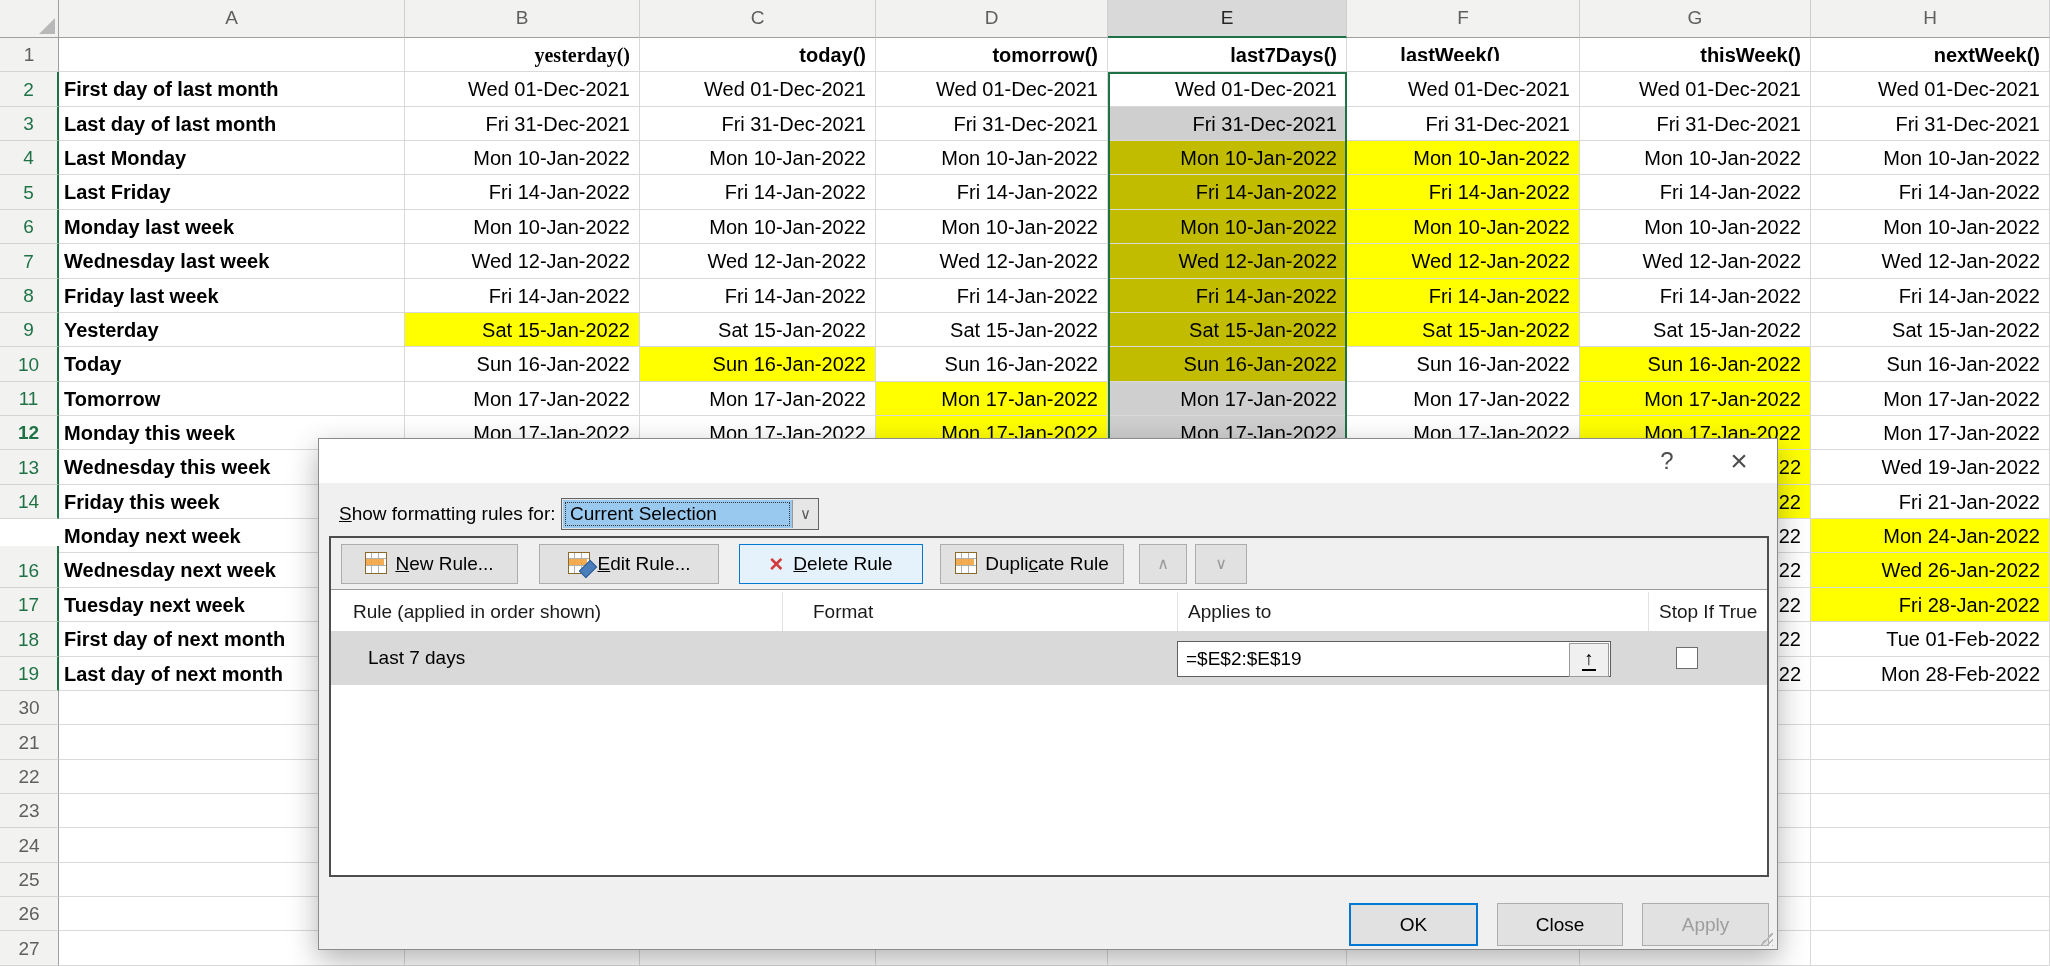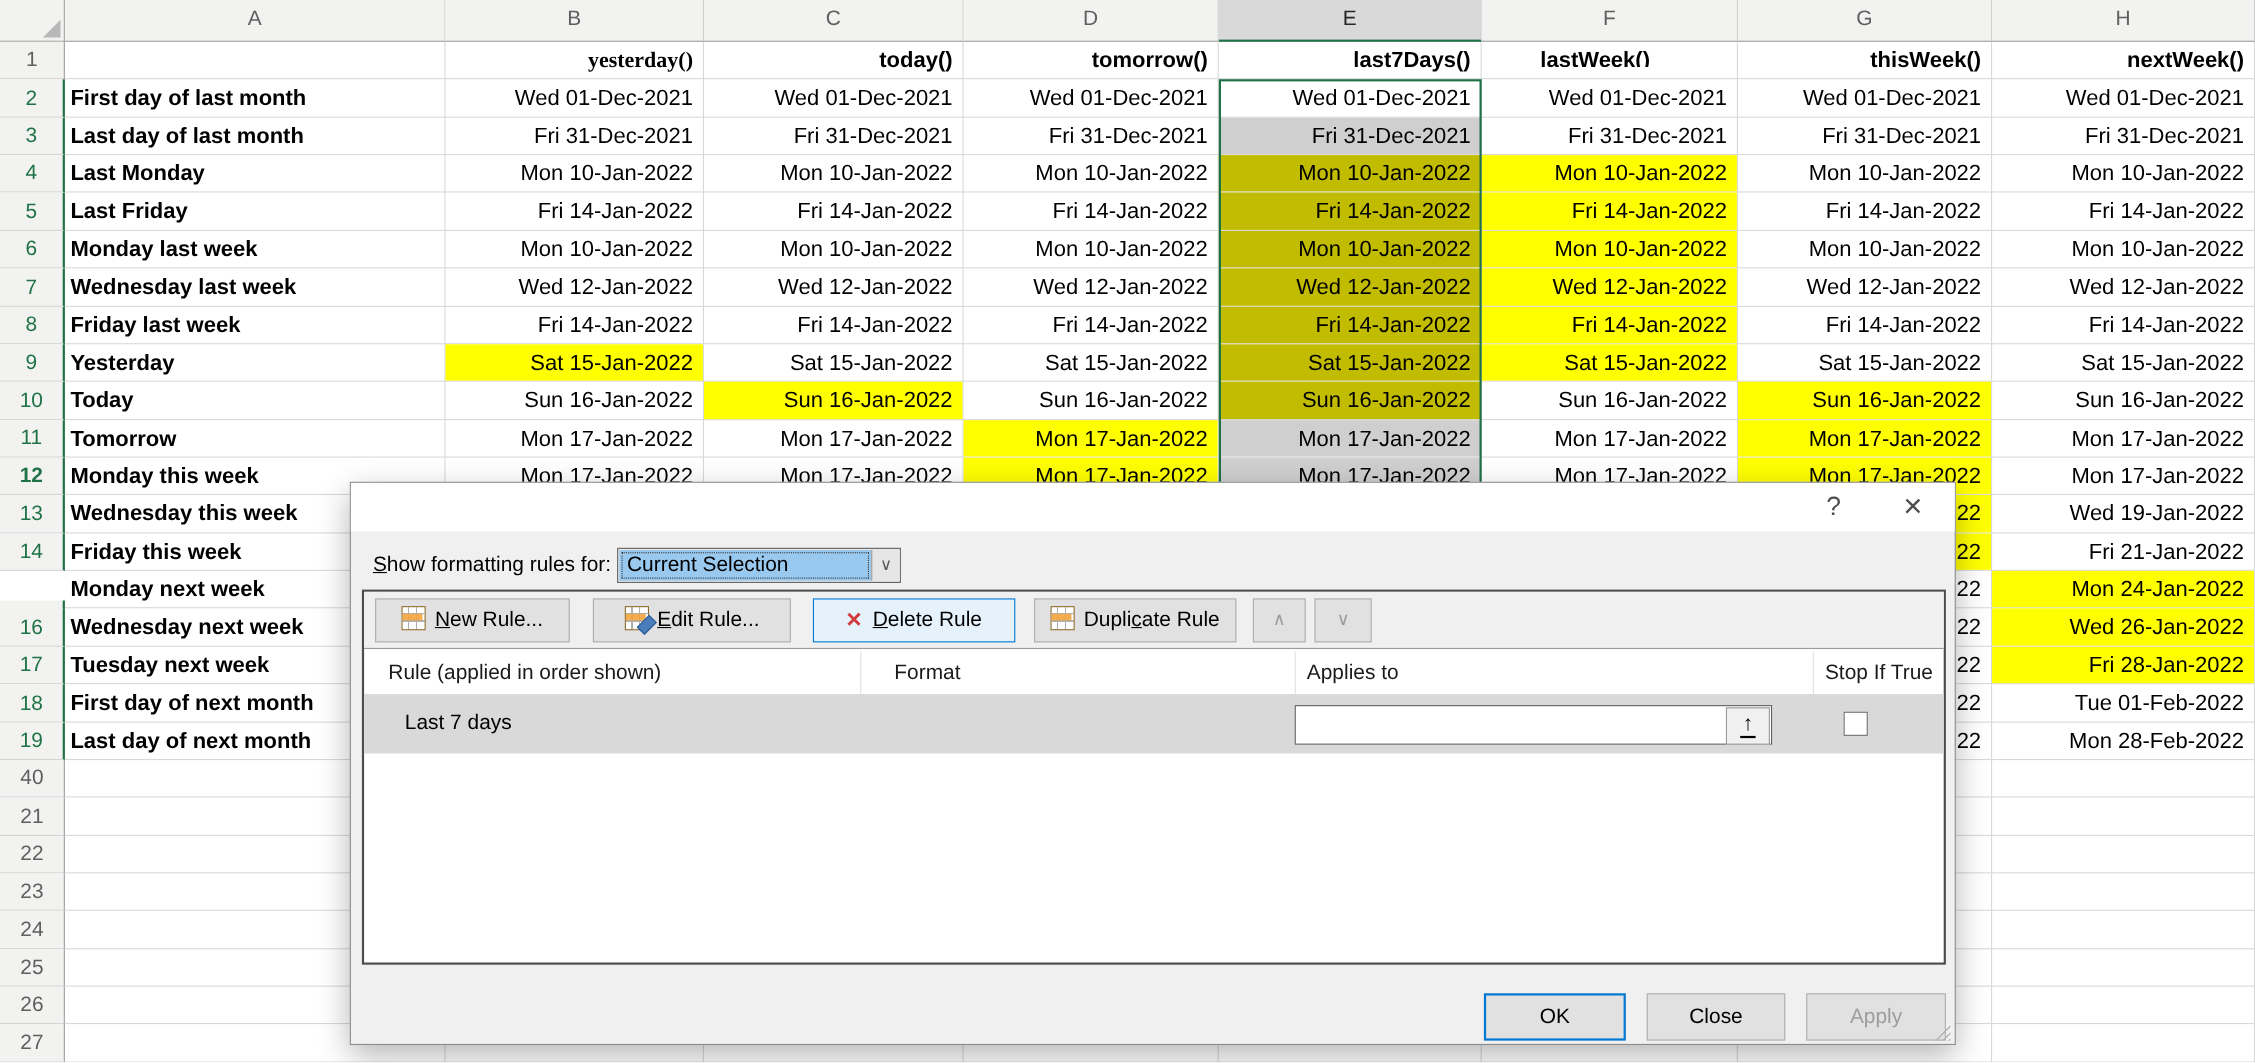--- a/index.html
+++ b/index.html
@@ -100,21 +100,21 @@
       <div class="abs rowhead sel" style="left: 0px; top: 347px; width: 59px; height: 35px; line-height: 35px;">10</div>
       <div class="abs rowhead sel" style="left: 0px; top: 382px; width: 59px; height: 34px; line-height: 34px;">11</div>
       <div class="abs rowhead sel" style="left: 0px; top: 416px; width: 59px; height: 34px; line-height: 34px; font-weight: bold;">12</div>
       <div class="abs rowhead sel" style="left: 0px; top: 450px; width: 59px; height: 35px; line-height: 35px;">13</div>
       <div class="abs rowhead sel" style="left: 0px; top: 485px; width: 59px; height: 34px; line-height: 34px;">14</div>
       <div class="abs rowhead sel" style="left: 0px; top: 546px; width: 59px; height: 34px; line-height: 34px;">15</div>
       <div class="abs rowhead sel" style="left: 0px; top: 553px; width: 59px; height: 35px; line-height: 35px;">16</div>
       <div class="abs rowhead sel" style="left: 0px; top: 588px; width: 59px; height: 34px; line-height: 34px;">17</div>
       <div class="abs rowhead sel" style="left: 0px; top: 622px; width: 59px; height: 35px; line-height: 35px;">18</div>
       <div class="abs rowhead sel" style="left: 0px; top: 657px; width: 59px; height: 34px; line-height: 34px;">19</div>
-      <div class="abs rowhead" style="left: 0px; top: 691px; width: 59px; height: 34px; line-height: 34px;">40</div>
+      <div class="abs rowhead" style="left: 0px; top: 691px; width: 59px; height: 34px; line-height: 34px;">30</div>
       <div class="abs rowhead" style="left: 0px; top: 725px; width: 59px; height: 35px; line-height: 35px;">21</div>
       <div class="abs rowhead" style="left: 0px; top: 760px; width: 59px; height: 34px; line-height: 34px;">22</div>
       <div class="abs rowhead" style="left: 0px; top: 794px; width: 59px; height: 34px; line-height: 34px;">23</div>
       <div class="abs rowhead" style="left: 0px; top: 828px; width: 59px; height: 35px; line-height: 35px;">24</div>
       <div class="abs rowhead" style="left: 0px; top: 863px; width: 59px; height: 34px; line-height: 34px;">25</div>
       <div class="abs rowhead" style="left: 0px; top: 897px; width: 59px; height: 34px; line-height: 34px;">26</div>
       <div class="abs rowhead" style="left: 0px; top: 931px; width: 59px; height: 35px; line-height: 35px;">27</div>
       <div class="abs gl" style="left: 404px; top: 38px; width: 1px; height: 928px;"></div>
       <div class="abs gl" style="left: 639px; top: 38px; width: 1px; height: 928px;"></div>
       <div class="abs gl" style="left: 875px; top: 38px; width: 1px; height: 928px;"></div>
@@ -377,20 +377,21 @@
       <div class="abs lhead" style="left:482px;">Format</div>
       <div class="abs lhead" style="left:857px;">Applies to</div>
       <div class="abs lhead" style="left:1328px;">Stop If True</div>
       <div class="abs vsep" style="left:451px;"></div>
       <div class="abs vsep" style="left:846px;"></div>
       <div class="abs vsep" style="left:1317px;"></div>
 
       <div class="abs rulerow">
         <div class="abs rulename">Last 7 days</div>
         <div class="abs applies">
+          <input value="=$E$2:$E$19" style="">
           <div class="rangesel"><i>↑</i></div>
         </div>
       </div>
       <div class="abs chk"></div>
     </div>
 
     <div class="abs fbtn def" style="left:1030px;width:129px;">OK</div>
     <div class="abs fbtn" style="left:1178px;width:126px;">Close</div>
     <div class="abs fbtn dis" style="left:1323px;width:127px;">Apply</div>
     <div class="abs grip"></div>

